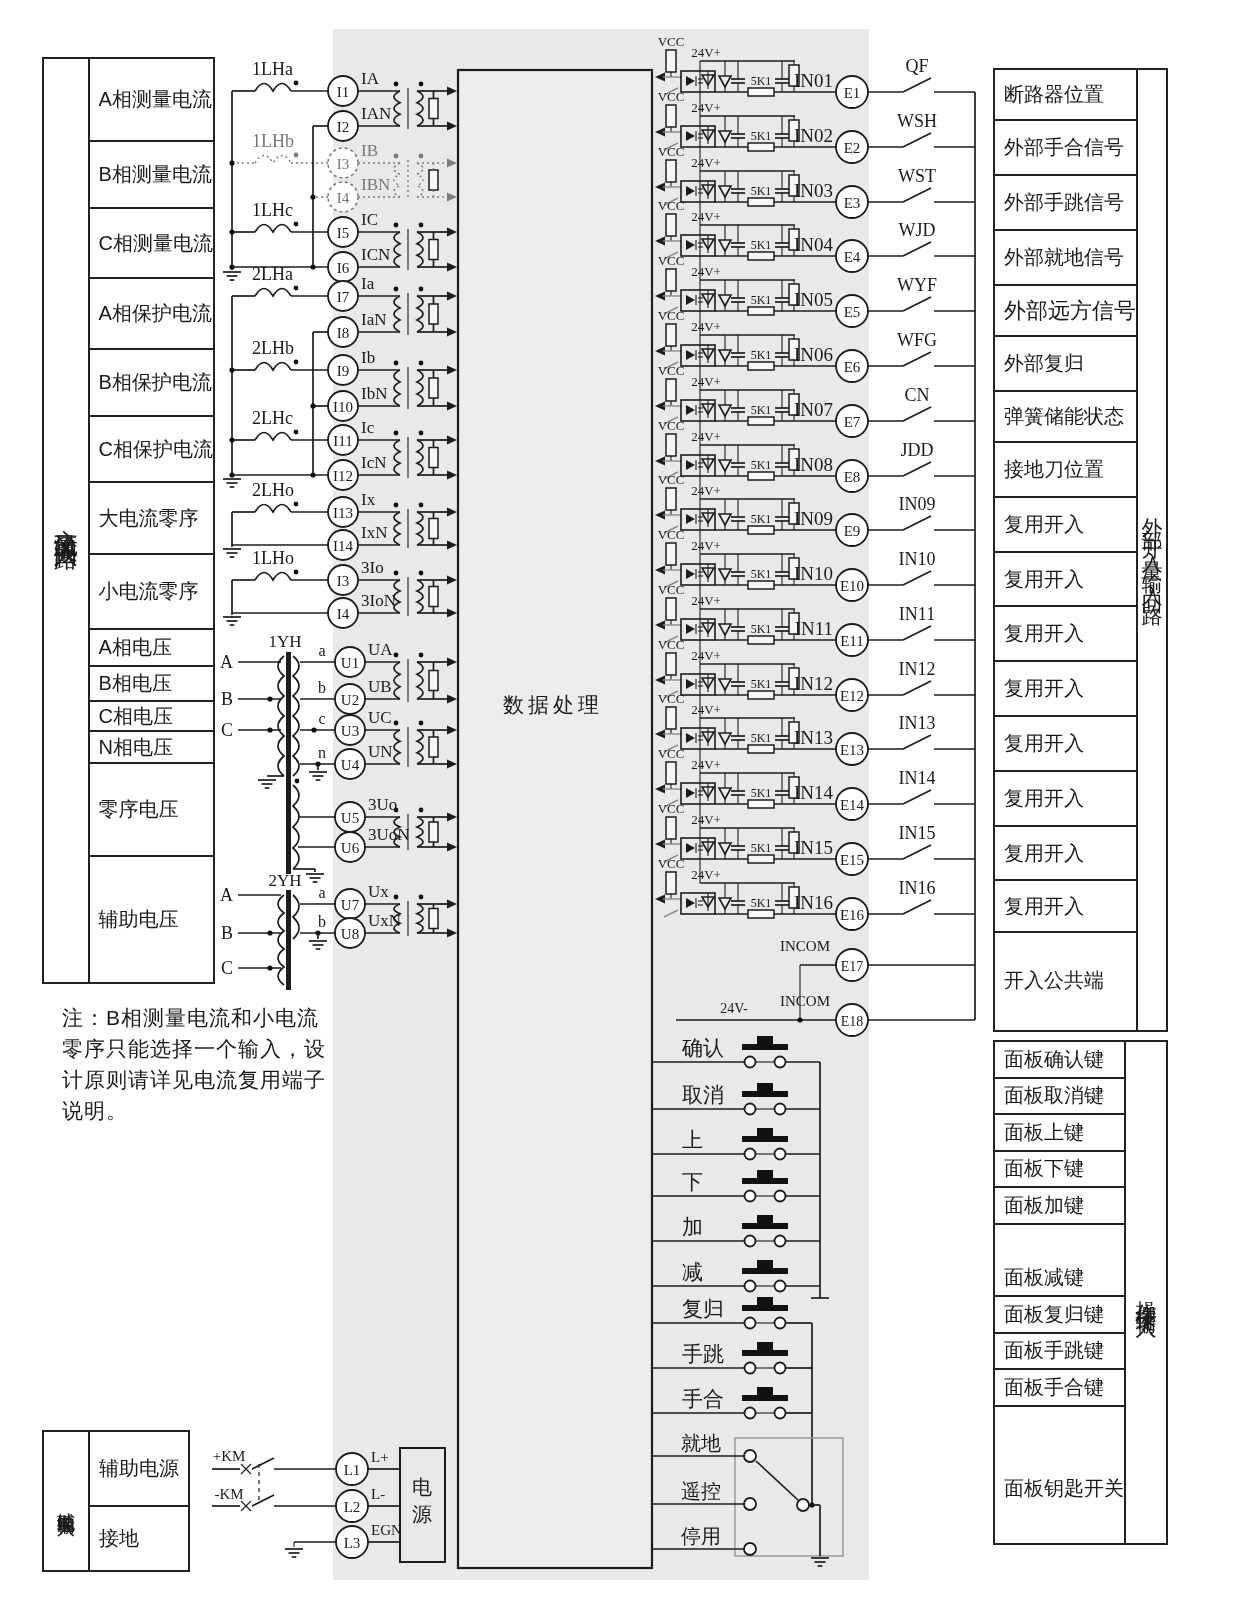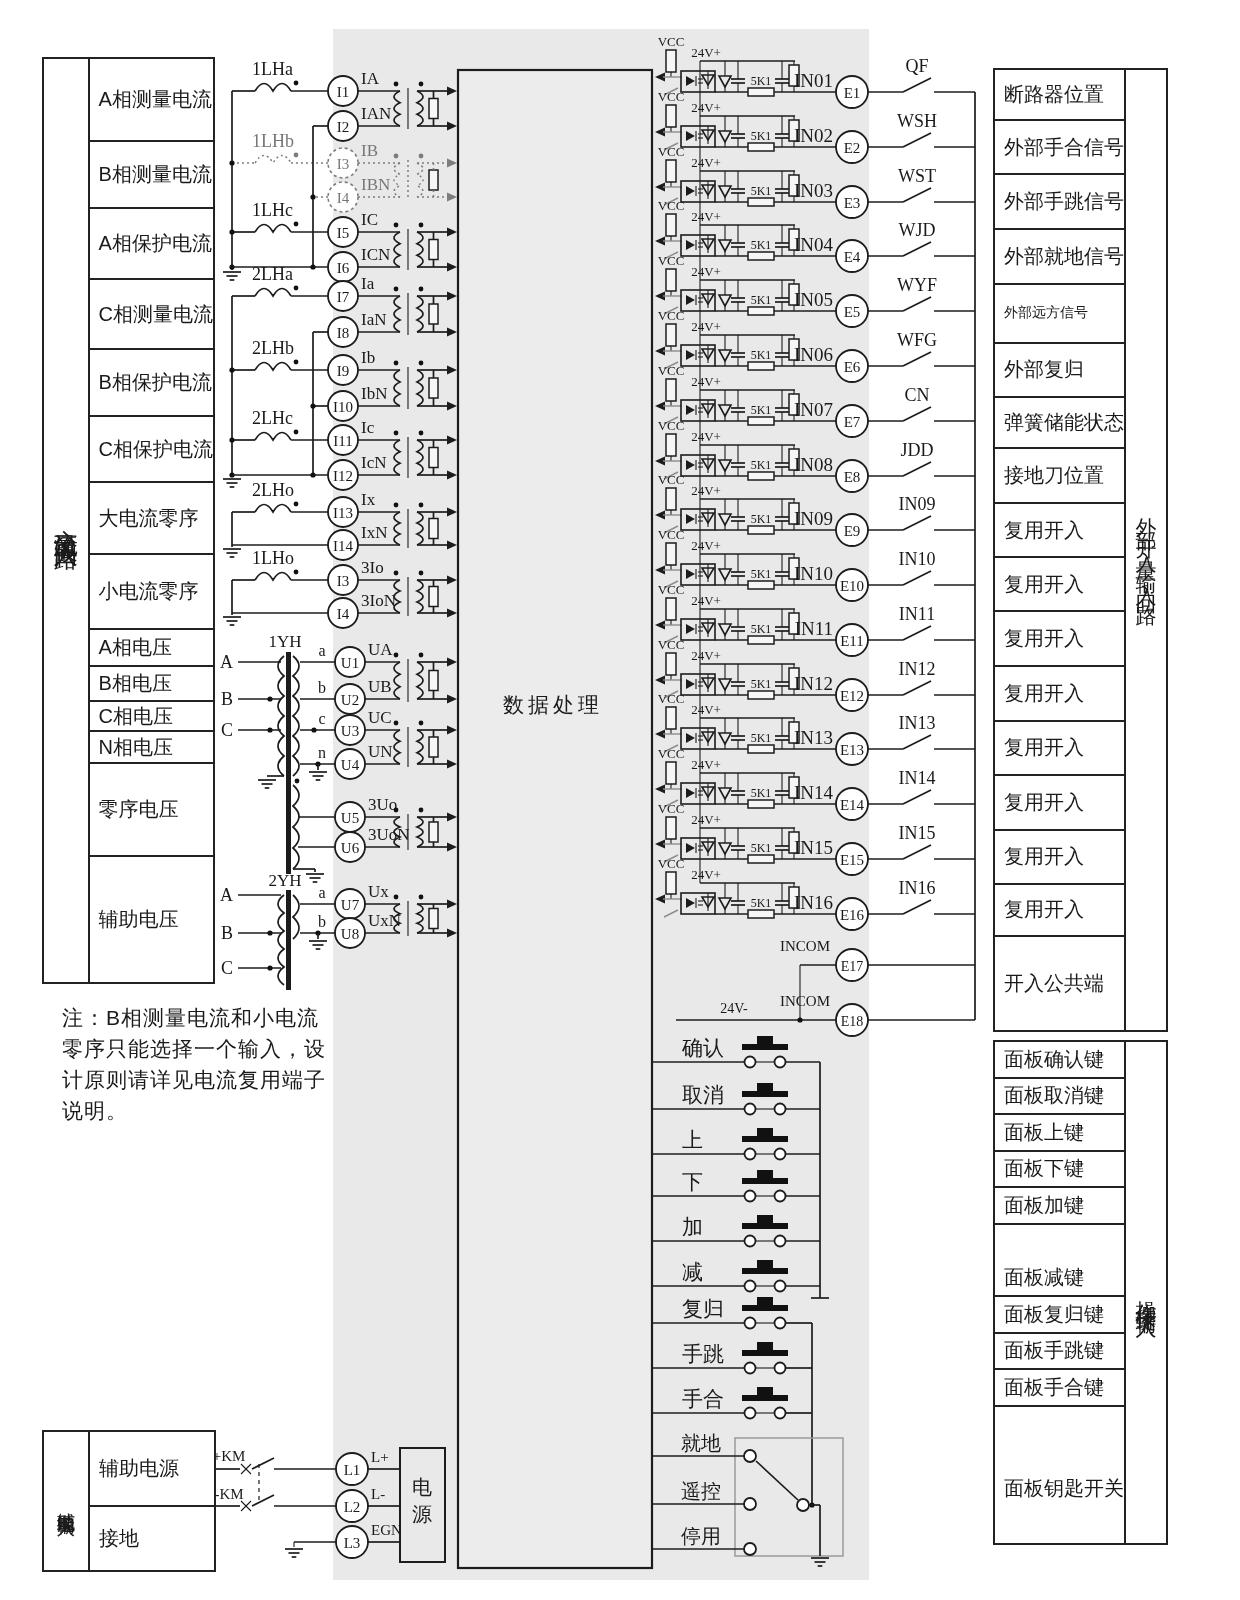--- a/index.html
+++ b/index.html
@@ -1194,25 +1194,25 @@
     <div class="side sideL">
       <span class="vside" style="font-size:24px;letter-spacing:3px">交流量输入回路</span>
     </div>
     <div class="rows" id="lt-rows">
         <div class="cell" style="height: 83px; font-size: 20px;">
           <span>A相测量电流</span>
         </div>
         <div class="cell" style="height: 67px; font-size: 20px;">
           <span>B相测量电流</span>
         </div>
+        <div class="cell" style="height: 70px; font-size: 20px;">
+          <span>C相测量电流</span>
+        </div>
         <div class="cell" style="height: 71px; font-size: 20px;">
           <span>A相保护电流</span>
-        </div>
-        <div class="cell" style="height: 70px; font-size: 20px;">
-          <span>C相测量电流</span>
         </div>
         <div class="cell" style="height: 67px; font-size: 20px;">
           <span>B相保护电流</span>
         </div>
         <div class="cell" style="height: 66px; font-size: 20px;">
           <span>C相保护电流</span>
         </div>
         <div class="cell" style="height: 72px; font-size: 20px;">
           <span>大电流零序</span>
         </div>
@@ -1240,21 +1240,21 @@
       </div>
   </div>
 
   <div id="note">
     <div>注：B相测量电流和小电流</div>
     <div>零序只能选择一个输入，设</div>
     <div>计原则请详见电流复用端子</div>
     <div>说明。</div>
   </div>
 
-  <div class="tbl" id="aux-table" style="left:42px;top:1430px;width:174px;height:142px;">
+  <div class="tbl" id="aux-table" style="left:42px;top:1430px;width:148px;height:142px;">
     <div class="side sideL">
       <span class="vside" style="font-size:18px;letter-spacing:1px">辅助电源输入</span>
     </div>
     <div class="rows" id="aux-rows">
         <div class="cell" style="height: 77px; font-size: 20px;">
           <span>辅助电源</span>
         </div>
         <div class="cell last" style="height: 65px; font-size: 20px; text-align: center;">
           <span>接地</span>
         </div>
@@ -1268,21 +1268,21 @@
         </div>
         <div class="cell" style="height: 55px; font-size: 20px;">
           <span>外部手合信号</span>
         </div>
         <div class="cell" style="height: 55px; font-size: 20px;">
           <span>外部手跳信号</span>
         </div>
         <div class="cell" style="height: 55px; font-size: 20px;">
           <span>外部就地信号</span>
         </div>
-        <div class="cell" style="height: 59px; font-size: 14px; text-align: right;">
+        <div class="cell" style="height: 51px; font-size: 22px; text-align: right;">
           <span>外部远方信号</span>
         </div>
         <div class="cell" style="height: 55px; font-size: 20px;">
           <span>外部复归</span>
         </div>
         <div class="cell" style="height: 51px; font-size: 20px;">
           <span>弹簧储能状态</span>
         </div>
         <div class="cell" style="height: 55px; font-size: 20px;">
           <span>接地刀位置</span>

